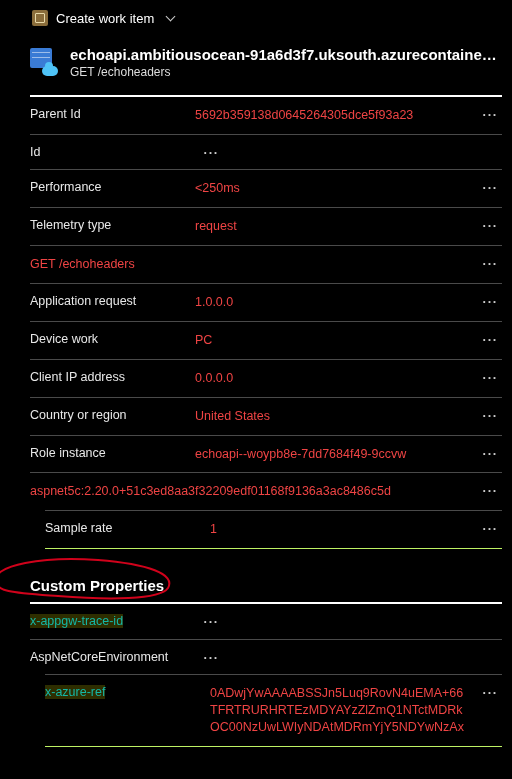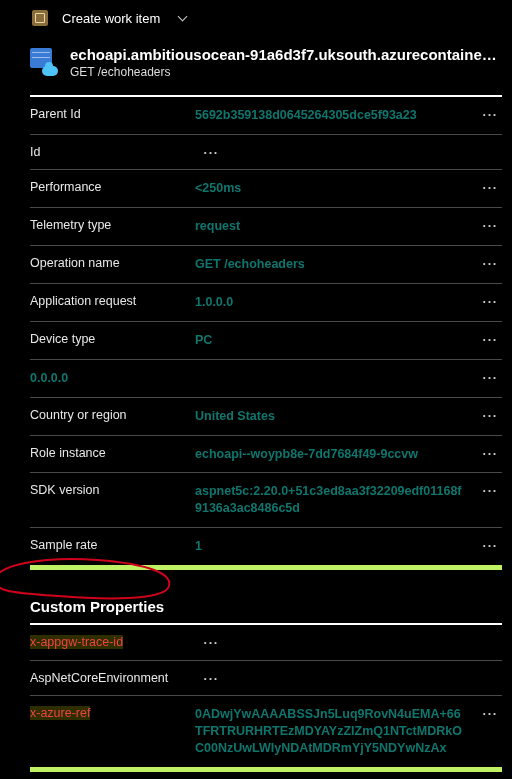--- a/index.html
+++ b/index.html
@@ -9,21 +9,21 @@
     font-family: "Segoe UI", Arial, sans-serif;
     font-size: 13px;
     width: 512px;
     height: 779px;
     overflow: hidden;
     position: relative;
   }
   .topbar {
     display: flex;
     align-items: center;
-    gap: 14px;
+    gap: 8px;
     padding: 10px 10px 6px 32px;
     font-size: 13px;
   }
   .topbar .wi-icon {
     width: 16px; height: 16px;
     background: #8a6d3b;
     border-radius: 2px;
     position: relative;
     flex: 0 0 auto;
   }
@@ -109,54 +109,53 @@
     padding: 0 10px 0 30px;
   }
   .row {
     display: flex;
     align-items: flex-start;
     padding: 10px 4px 10px 0;
     border-top: 1px solid #4a4a4a;
     font-size: 12.5px;
   }
   .row:first-child { border-top: 2px solid #ffffff; }
-  .row:last-child { border-bottom: 5px solid #bef264; }
+  .row:last-child { border-bottom: 1px solid #bef264; margin-left: 15px; }
   .key {
     flex: 0 0 165px;
     color: #e8e8e8;
     padding-right: 10px;
     word-break: break-word;
   }
   .val {
     flex: 1;
-    color: #0f766e;
+    color: #ef4444;
     padding-right: 10px;
     word-break: break-all;
     line-height: 1.35;
-    font-weight: bold;
   }
   .dots {
     flex: 0 0 24px;
     color: #ccc;
     text-align: right;
     letter-spacing: 1px;
     user-select: none;
     cursor: pointer;
     font-weight: bold;
     line-height: 1;
     padding-top: 2px;
   }
   .section-title {
     font-size: 15px;
     font-weight: 600;
     padding: 28px 10px 8px 30px;
   }
   .hl {
     background: rgba(255,255,0,0.18);
-    color: #ef4444;
+    color: #14b8a6;
     display: inline;
   }
   
   .ann {
     position: absolute;
     left: -12px;
     top: 556px;
     width: 190px;
     height: 46px;
     pointer-events: none;
@@ -197,50 +196,49 @@
       <div class="key">Performance</div>
       <div class="val">&lt;250ms</div>
       <div class="dots">···</div>
     </div>
     <div class="row">
       <div class="key">Telemetry type</div>
       <div class="val">request</div>
       <div class="dots">···</div>
     </div>
     <div class="row">
-      <div class="key">Operation name</div>
       <div class="val">GET /echoheaders</div>
       <div class="dots">···</div>
     </div>
     <div class="row">
       <div class="key">Application request</div>
       <div class="val">1.0.0.0</div>
       <div class="dots">···</div>
     </div>
     <div class="row">
-      <div class="key">Device type</div>
+      <div class="key">Device work</div>
       <div class="val">PC</div>
       <div class="dots">···</div>
     </div>
     <div class="row">
+      <div class="key">Client IP address</div>
       <div class="val">0.0.0.0</div>
       <div class="dots">···</div>
     </div>
     <div class="row">
       <div class="key">Country or region</div>
       <div class="val">United States</div>
       <div class="dots">···</div>
     </div>
     <div class="row">
       <div class="key">Role instance</div>
       <div class="val">echoapi--woypb8e-7dd7684f49-9ccvw</div>
       <div class="dots">···</div>
     </div>
     <div class="row">
-      <div class="key">SDK version</div>
       <div class="val">aspnet5c:2.20.0+51c3ed8aa3f32209edf01168f9136a3ac8486c5d</div>
       <div class="dots">···</div>
     </div>
     <div class="row">
       <div class="key">Sample rate</div>
       <div class="val">1</div>
       <div class="dots">···</div>
     </div>
   </div>
 

